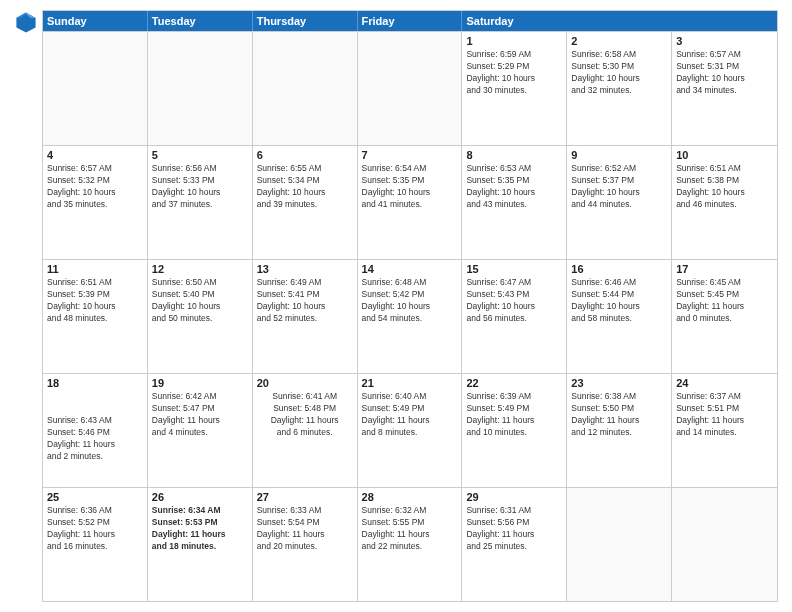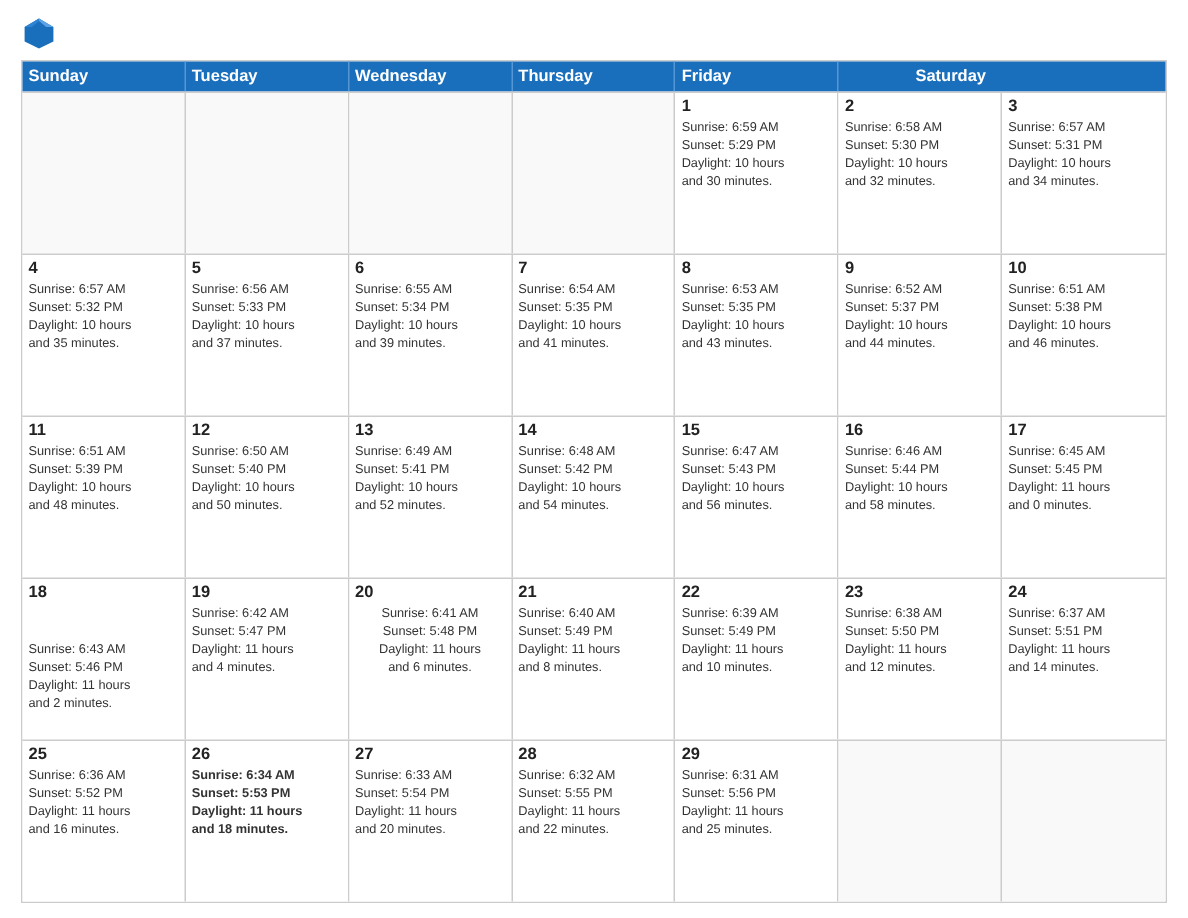--- a/index.html
+++ b/index.html
@@ -8,21 +8,21 @@
       background: #fff;
       width: 792px;
       height: 612px;
       overflow: hidden;
     }
     .page {
       width: 792px;
       height: 612px;
       padding: 10px 14px;
       display: flex;
-      flex-direction: column;
+      flex-direction: row;
     }
     .header {
       display: flex;
       justify-content: space-between;
       align-items: flex-start;
       margin-bottom: 6px;
     }
     .logo {
       display: flex;
       align-items: center;
@@ -65,21 +65,21 @@
       background: #1a6fbd;
     }
     .cal-header-cell {
       color: #fff;
       font-size: 11px;
       font-weight: bold;
       padding: 4px 4px;
       border-right: 1px solid #5597d4;
       text-align: left;
     }
-    .cal-header-cell:last-child { border-right: none; margin-left: 47px; }
+    .cal-header-cell:last-child { border-right: none; }
     .cal-body {
       flex: 1;
       display: flex;
       flex-direction: column;
     }
     .cal-row {
       display: grid;
       grid-template-columns: repeat(7, 1fr);
       flex: 1;
       border-top: 1px solid #ccc;
@@ -126,21 +126,20 @@
     <div class="title-block">
       <div class="main-title"></div>
       <div class="sub-title"></div>
     </div>
   </div>
 
   <div class="calendar">
     <div class="cal-header">
     <div class="cal-header-cell">Sunday</div>
         <div class="cal-header-cell">Tuesday</div>
-        <div class="cal-header-cell">Wednesday</div>
         <div class="cal-header-cell">Thursday</div>
         <div class="cal-header-cell">Friday</div>
         <div class="cal-header-cell">Saturday</div>
       </div>
     <div class="cal-body">
     <div class="cal-row">
           <div class="cal-cell empty"></div>
           <div class="cal-cell empty"></div>
           <div class="cal-cell empty"></div>
           <div class="cal-cell empty"></div>

